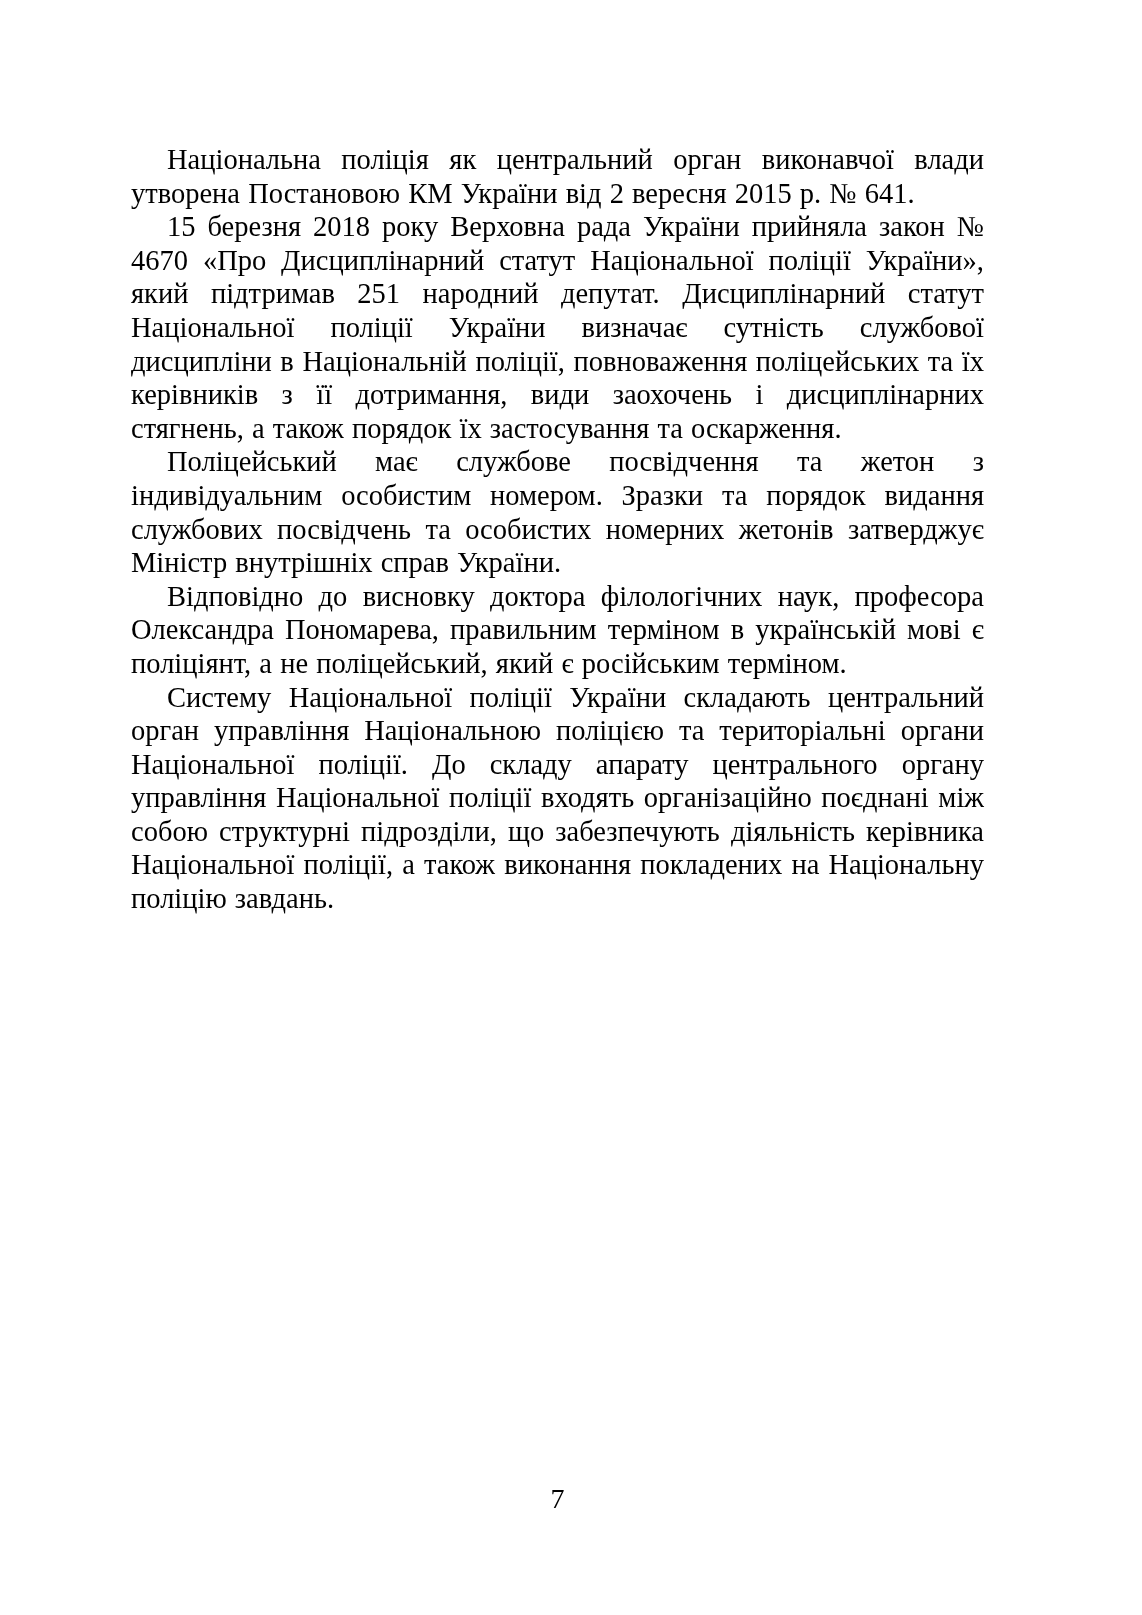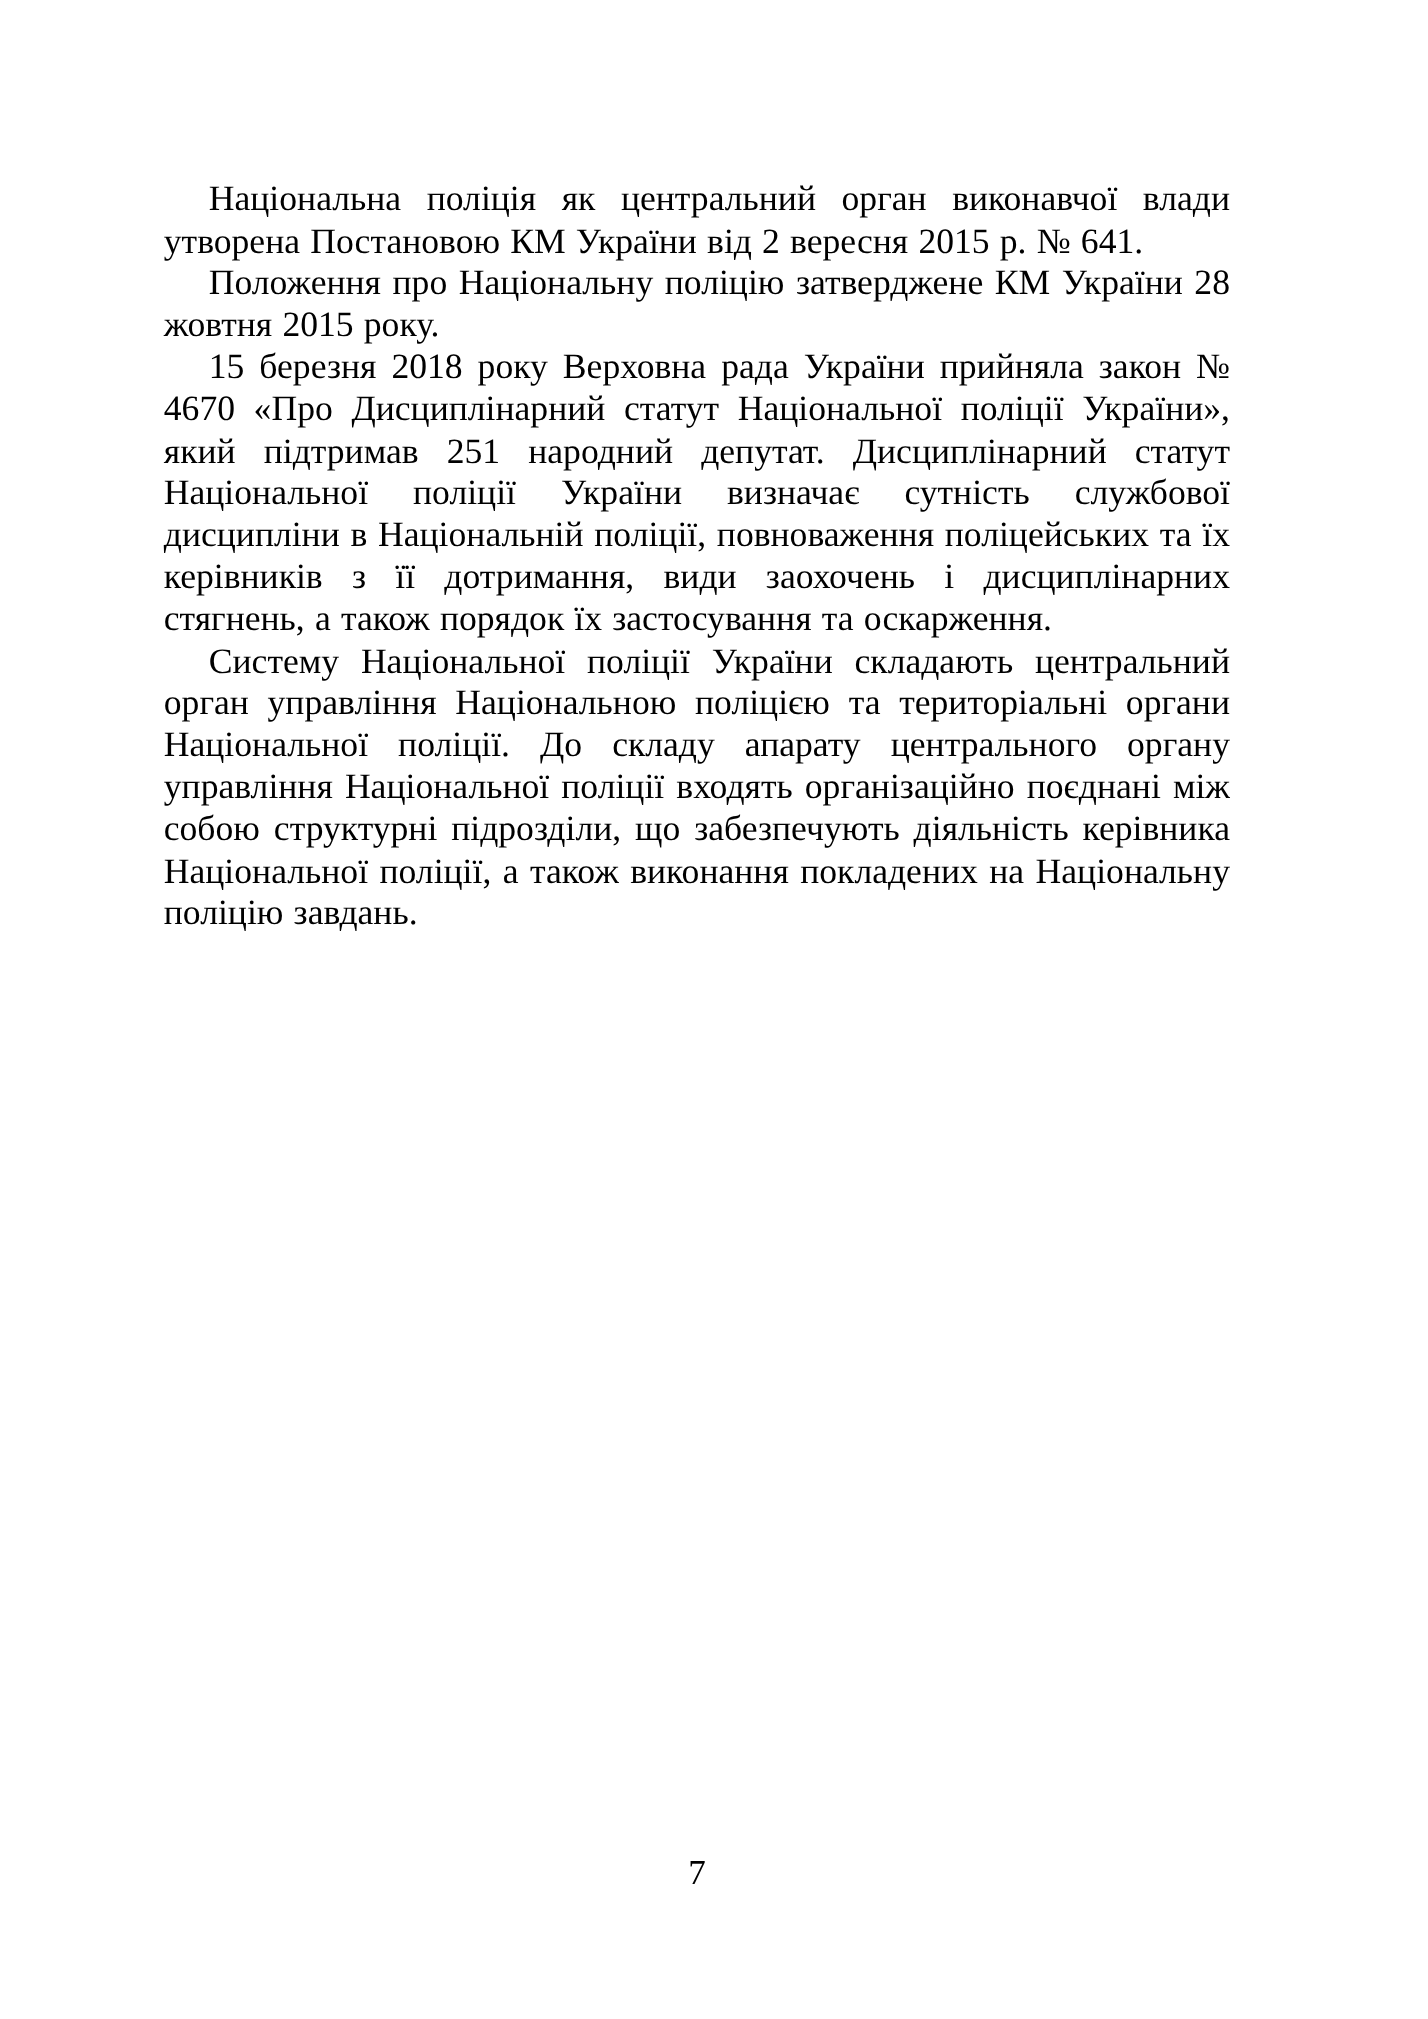--- a/index.html
+++ b/index.html
@@ -45,18 +45,19 @@
     line-height: 33px;
     color: #000000;
   }
 </style>
 </head>
 <body>
 
 <div class="page">
   <div class="text-block">
     <p class="para"><b></b><span>Національна поліція як центральний орган виконавчої влади утворена Постановою КМ України від 2 вересня 2015 р. № 641.</span></p>
-    <p class="para"><b></b><span>Положення про Національну поліцію затверджене КМ України 28 жовтня 2015 року.</span></p>
     <p class="para"><b></b><span>15 березня 2018 року Верховна рада України прийняла закон № 4670 «Про Дисциплінарний статут Національної поліції України», який підтримав 251 народний депутат. Дисциплінарний статут Національної поліції України визначає сутність службової дисципліни в Національній поліції, повноваження поліцейських та їх керівників з її дотримання, види заохочень і дисциплінарних стягнень, а також порядок їх застосування та оскарження.</span></p>
+    <p class="para"><b></b><span>Поліцейський має службове посвідчення та жетон з індивідуальним особистим номером. Зразки та порядок видання службових посвідчень та особистих номерних жетонів затверджує Міністр внутрішніх справ України.</span></p>
+    <p class="para"><b></b><span>Відповідно до висновку доктора філологічних наук, професора Олександра Пономарева, правильним терміном в українській мові є поліціянт, а не поліцейський, який є російським терміном.</span></p>
     <p class="para"><b>Систему Національної поліції України</b><span> складають центральний орган управління Національною поліцією та територіальні органи Національної поліції. До складу апарату центрального органу управління Національної поліції входять організаційно поєднані між собою структурні підрозділи, що забезпечують діяльність керівника Національної поліції, а також виконання покладених на Національну поліцію завдань.</span></p>
   </div>
   <div class="page-number">7</div>
 </div>
 
 </body></html>

